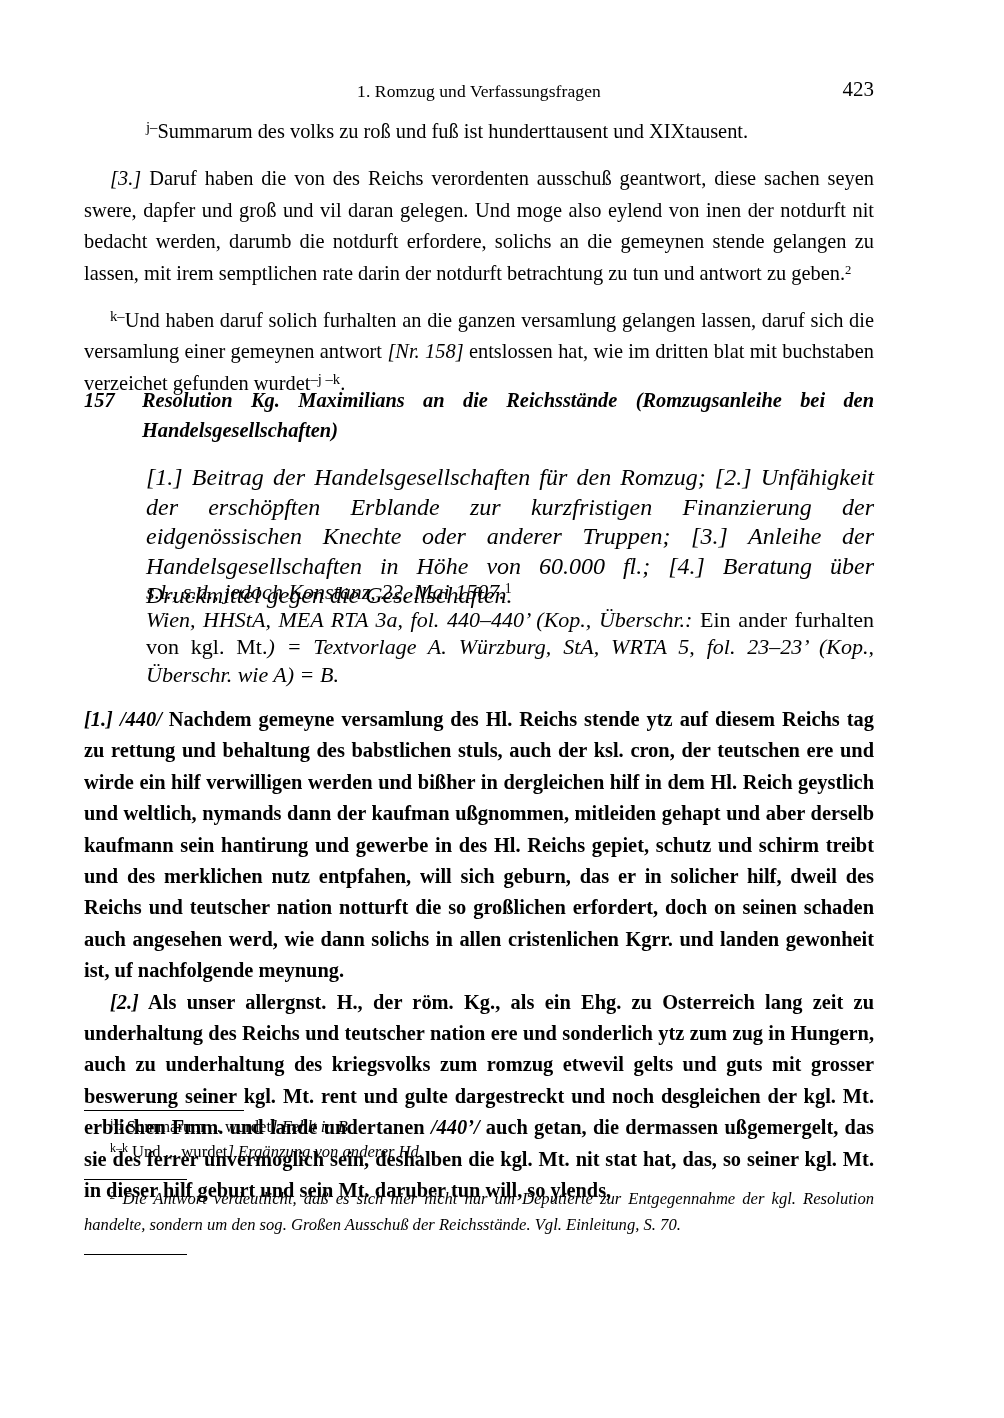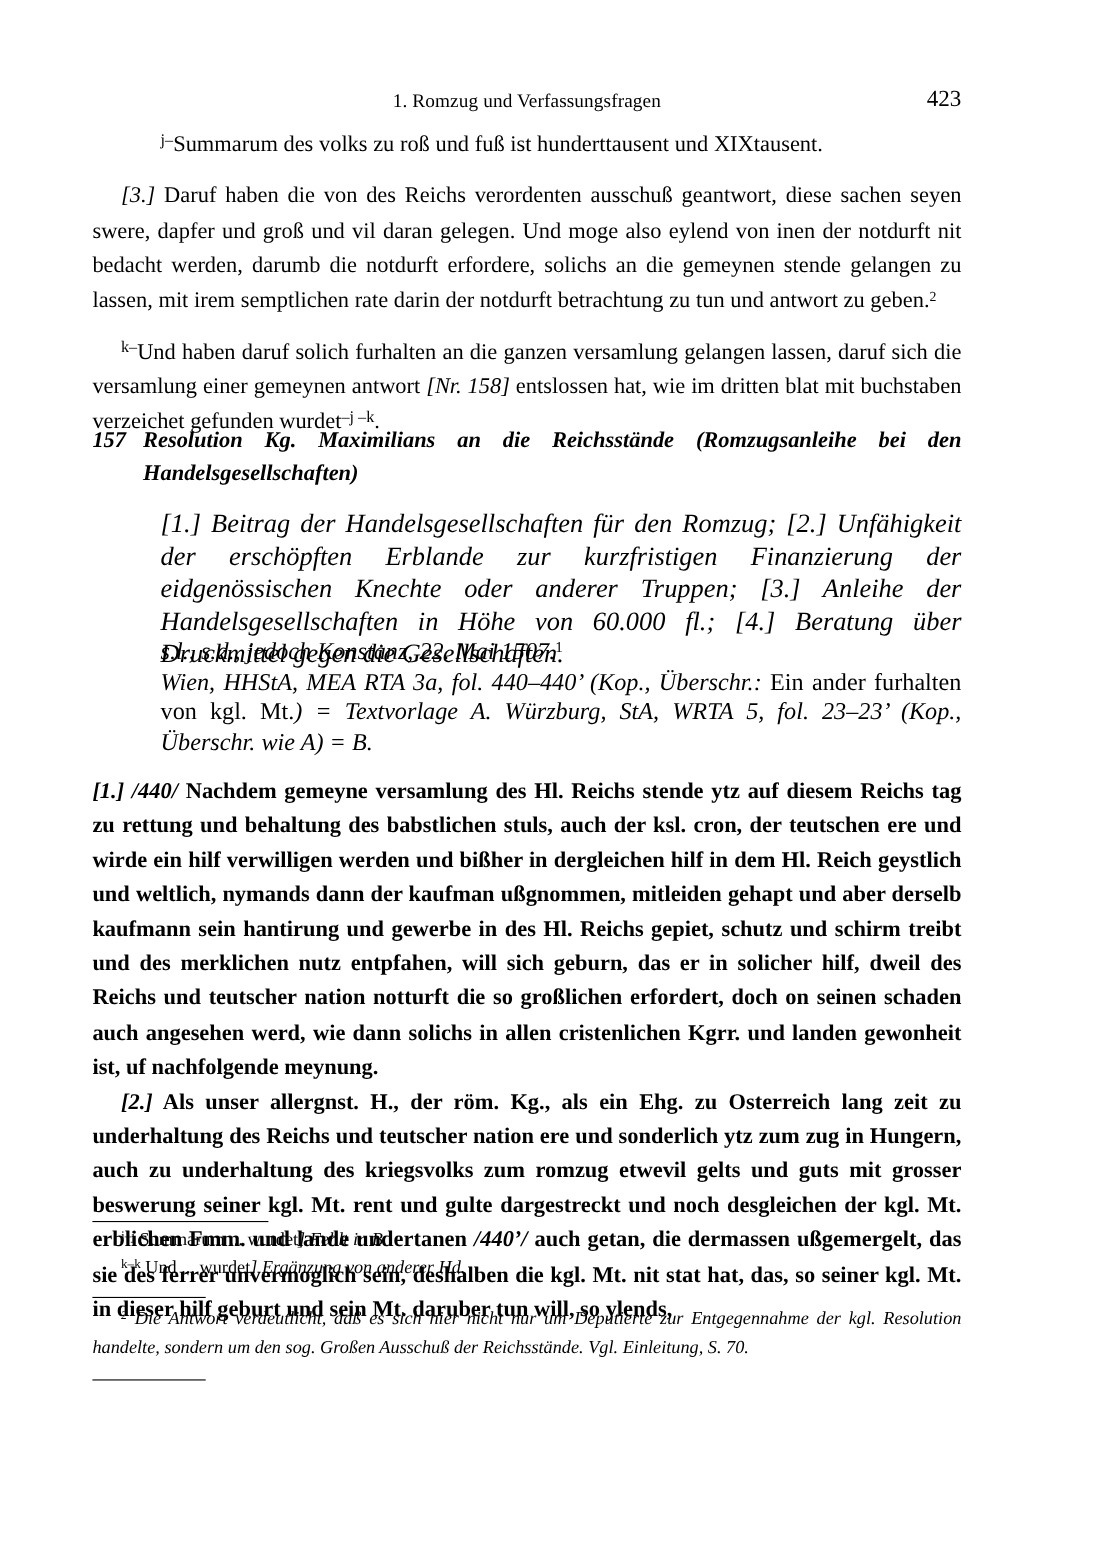--- a/index.html
+++ b/index.html
@@ -91,21 +91,21 @@
     font-weight: bold;
     font-style: italic;
   }
   #heading-157 .hnum {
     position: absolute;
     left: 0;
     top: 0;
     width: 58px;
   }
   #heading-157 .htext {
-    margin-left: 46px;
+    margin-left: 58px;
     display: block;
     text-align: justify;
   }
   #heading-157 .htext .line2 { font-weight: bold; }
 
   
   #regest {
     top: 463px;
     left: 146px;
     width: 728px;

